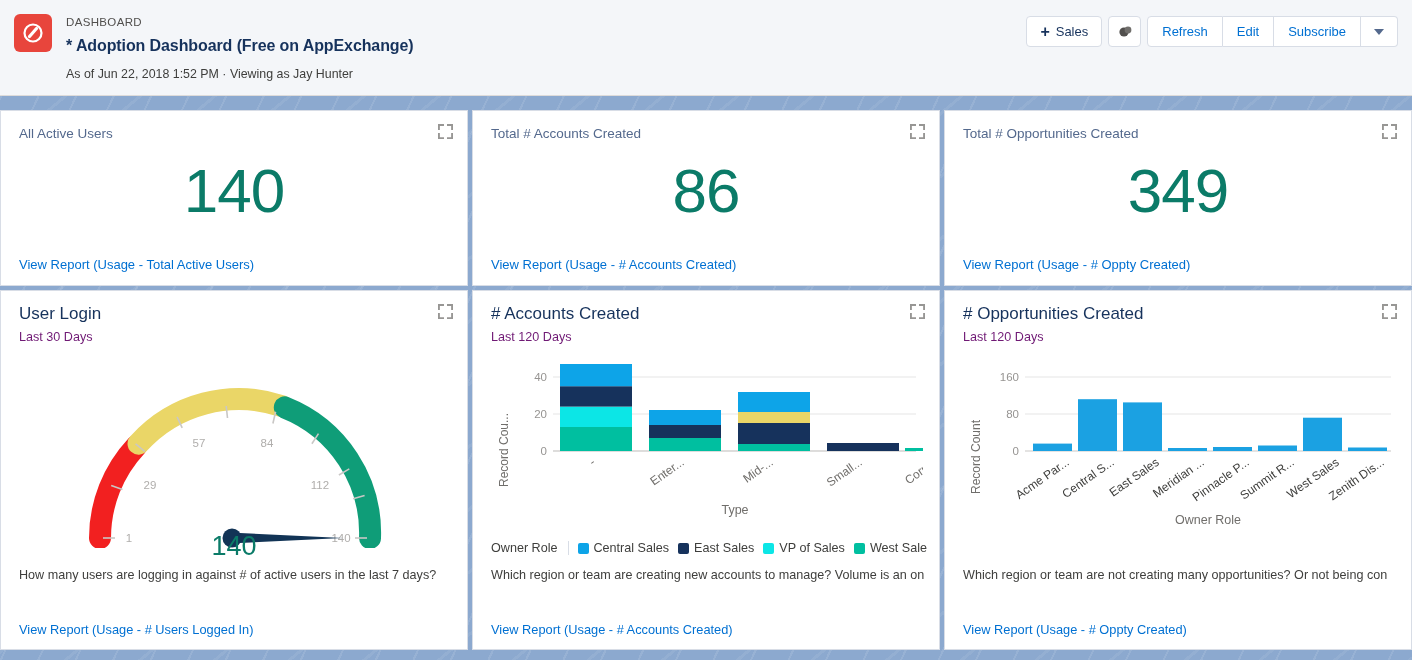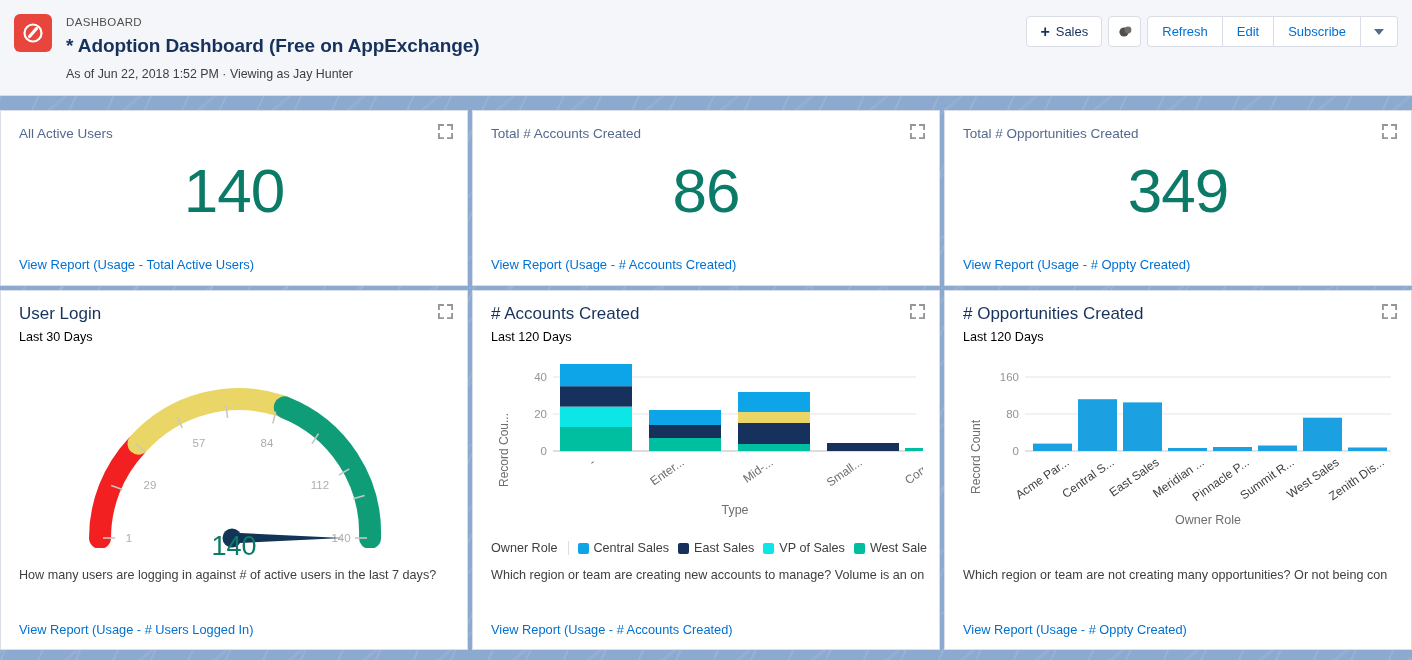--- a/index.html
+++ b/index.html
@@ -25,21 +25,21 @@
     background: #e8453c; flex: none;
     display: flex; align-items: center; justify-content: center;
     margin-right: 14px;
   }
   .header-titles { padding-top: 1px; }
   .eyebrow {
     font-size: 11.5px; color: #514f4d; letter-spacing: .35px;
     text-transform: uppercase; line-height: 14px;
   }
   .page-title {
-    font-size: 19px; color: #16325c; font-weight: bold;
+    font-size: 16px; color: #16325c; font-weight: bold;
     line-height: 28px; margin-top: 3px; letter-spacing: -.1px;
   }
   .page-sub {
     font-size: 12.4px; color: #3e3e3c; margin-top: 6px; line-height: 16px;
   }
 
   .header-actions {
     display: flex; align-items: center; gap: 6px;
     padding: 16px 14px 0 0;
   }
@@ -86,21 +86,21 @@
   .card-metric { height: 176px; padding: 14px 18px 12px; }
   .card-chart { height: 360px; padding: 12px 18px 24px; }
 
   .card-title {
     font-size: 13.5px; color: #54698d; line-height: 18px;
   }
   .card-title-lg {
     font-size: 17px; color: #16325c; line-height: 22px;
   }
   .card-sub {
-    font-size: 12.6px; color: #000000; line-height: 18px; margin-top: 3px;
+    font-size: 12.6px; color: #701a75; line-height: 18px; margin-top: 3px;
   }
   .expand-icon {
     position: absolute; top: 13px; right: 14px;
     width: 15px; height: 15px; cursor: pointer; opacity: .72;
   }
 
   .metric-value {
     text-align: center; color: #0b7b68;
     font-size: 62px; line-height: 64px; font-weight: normal;
     margin-top: 16px; letter-spacing: -1px;

